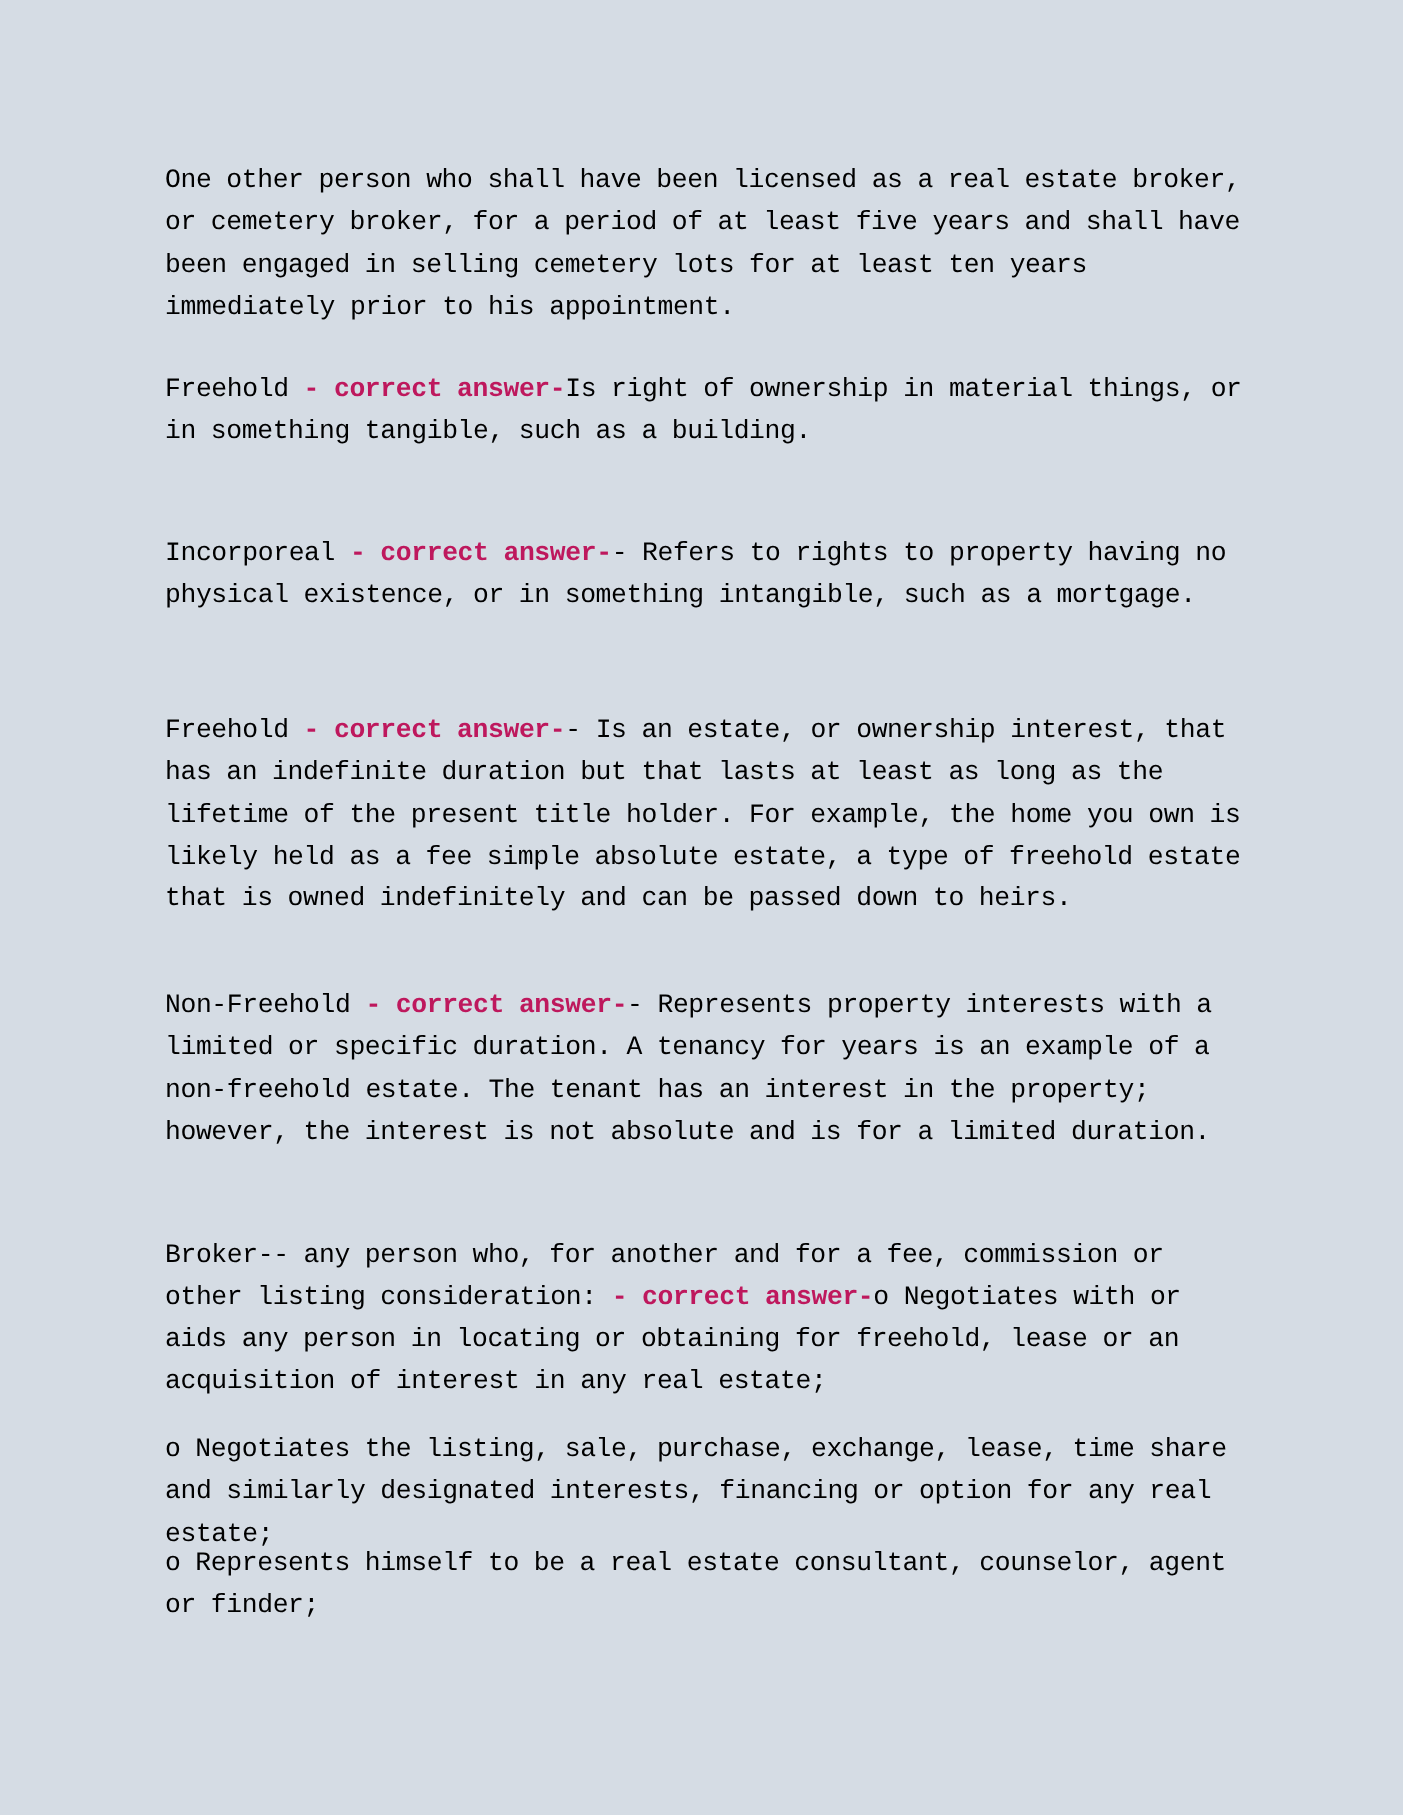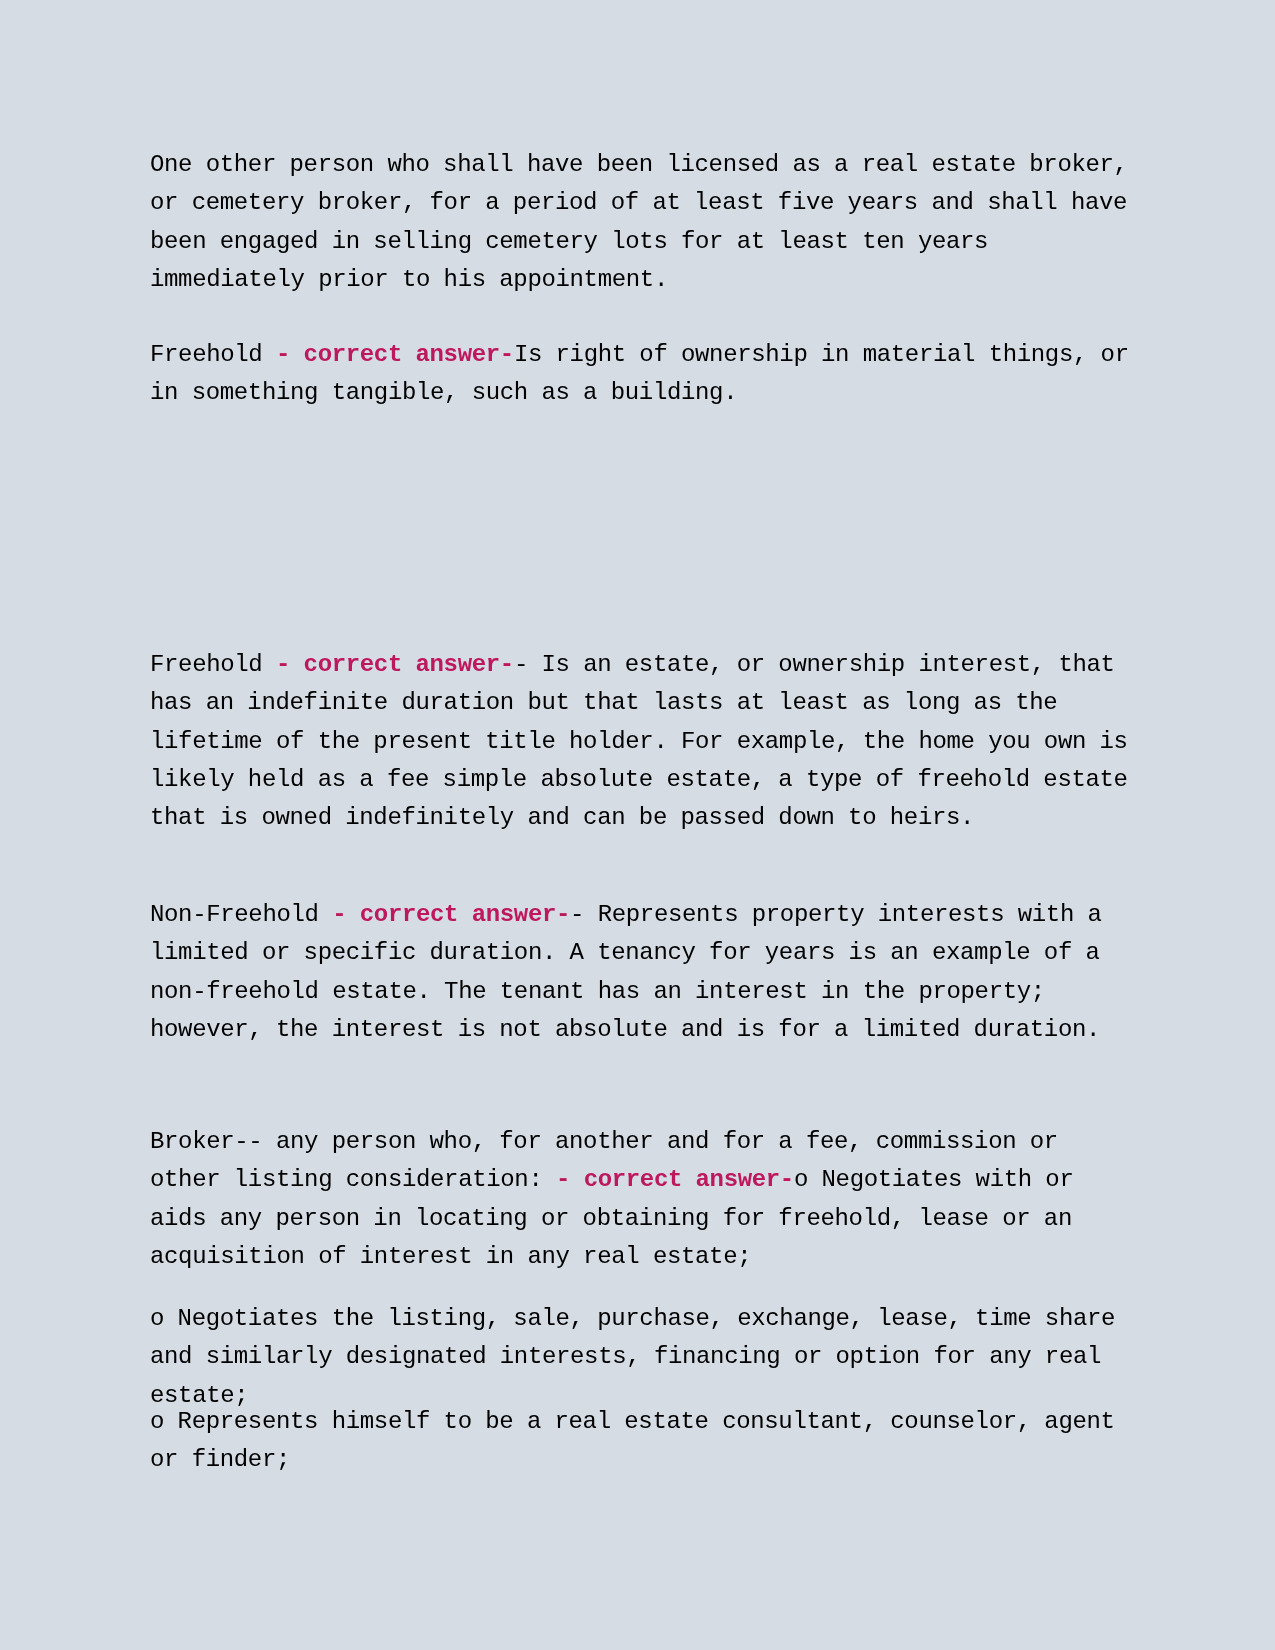--- a/index.html
+++ b/index.html
@@ -41,20 +41,23 @@
 <div class="page">
 
   <p class="para" style="top:146px;">
     <span> One other person who shall have been licensed as a real estate broker, or cemetery broker, for a period of at least five years and shall have been engaged in selling cemetery lots for at least ten years immediately prior to his appointment.</span>
   </p>
 
   <p class="para" style="top:336px;">
     <span>Freehold </span><span class="term-sep">- correct answer-</span><span>Is right of ownership in material things, or in something tangible, such as a building.</span>
   </p>
 
+  <p class="para" style="top:485px;">
+    <span>Incorporeal </span><span class="term-sep">- correct answer-</span><span>- Refers to rights to property having no physical existence, or in something intangible, such as a mortgage.</span>
+  </p>
 
   <p class="para" style="top:646px;">
     <span>Freehold </span><span class="term-sep">- correct answer-</span><span>- Is an estate, or ownership interest, that has an indefinite duration but that lasts at least as long as the lifetime of the present title holder. For example, the home you own is likely held as a fee simple absolute estate, a type of freehold estate that is owned indefinitely and can be passed down to heirs.</span>
   </p>
 
   <p class="para" style="top:896px;">
     <span>Non-Freehold </span><span class="term-sep">- correct answer-</span><span>- Represents property interests with a limited or specific duration. A tenancy for years is an example of a non-freehold estate. The tenant has an interest in the property; however, the interest is not absolute and is for a limited duration.</span>
   </p>
 
   <p class="para" style="top:1123px;">

